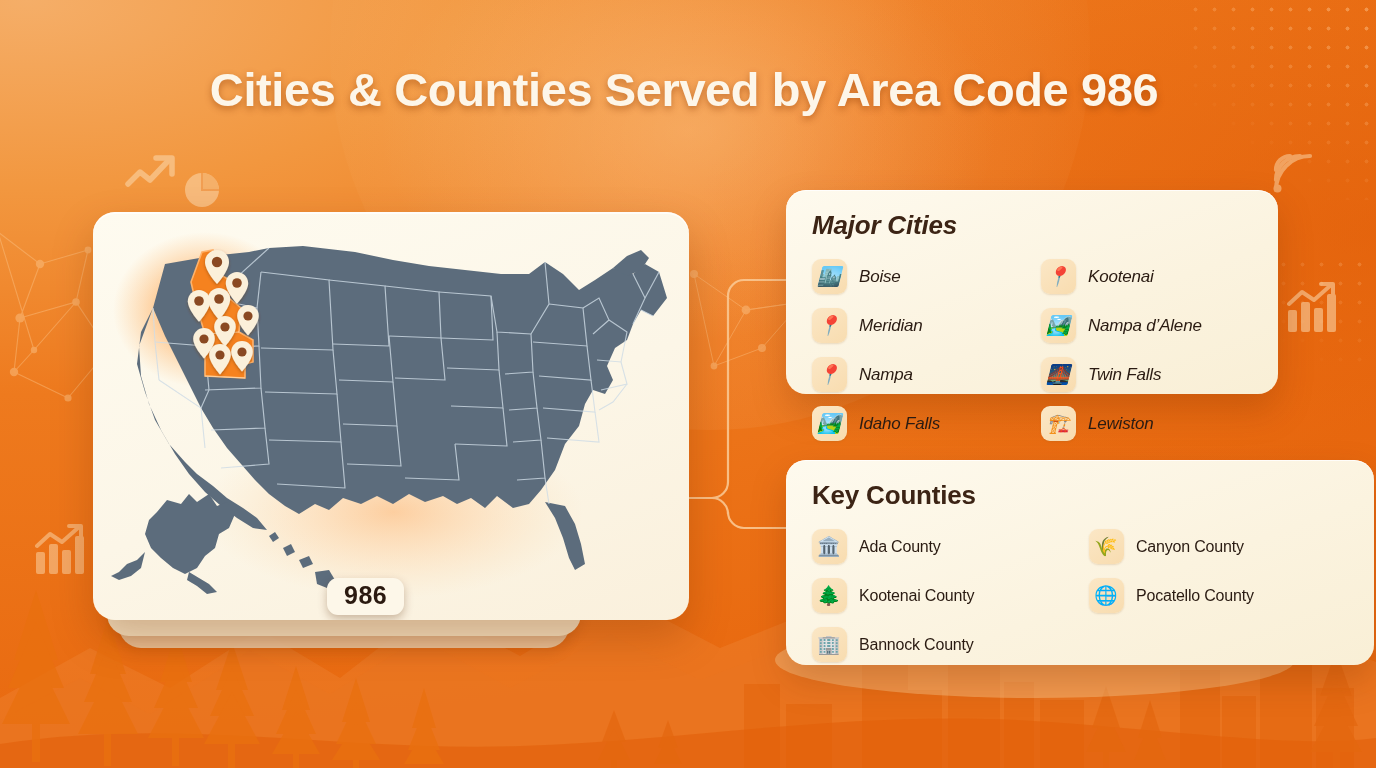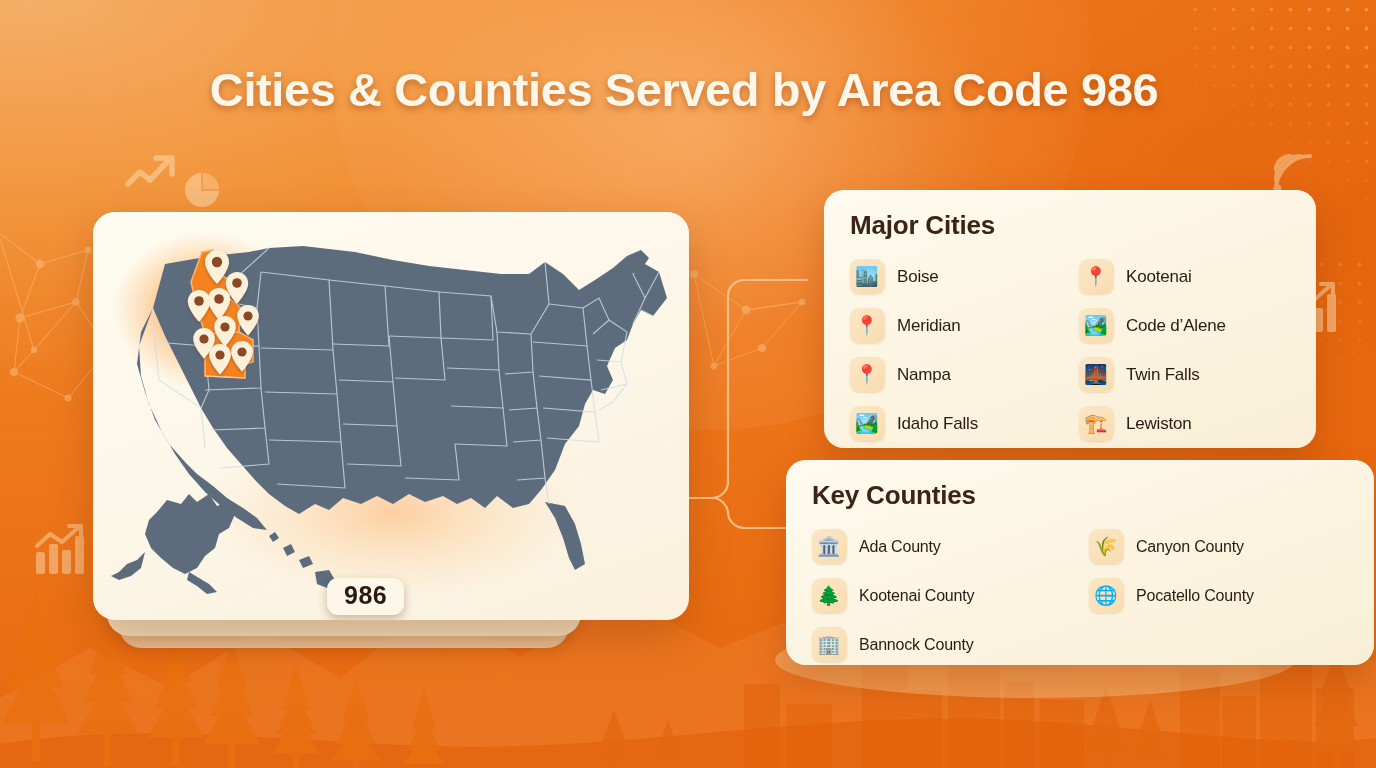--- a/index.html
+++ b/index.html
@@ -101,21 +101,21 @@
   }
 
   
   .panel{
     position:absolute;
     background:linear-gradient(160deg,#FEFAEE 0%,#FBF3DF 60%,#F9EFD6 100%);
     border-radius:20px;
     box-shadow:0 16px 34px rgba(120,45,0,.26), 0 1px 0 rgba(255,255,255,.8) inset;
     padding:20px 26px 18px;
   }
-  #panel-cities{left:824px;top:190px;width:492px;height:258px;}
+  #panel-cities{left:786px;top:190px;width:492px;height:204px;font-style:italic;}
   #panel-counties{left:786px;top:460px;width:588px;height:205px;}
 
   .panel-title{
     color:#3C2415;font-size:26px;font-weight:bold;letter-spacing:-.2px;
     margin-bottom:12px;
   }
   .panel-grid{
     display:grid;grid-template-columns:1fr 1fr;
     column-gap:18px;row-gap:2px;
   }
@@ -521,21 +521,21 @@
       <span class="entry-icon">📍</span>
       <span class="entry-label">Kootenai</span>
     </div>
 
     <div class="entry">
       <span class="entry-icon">📍</span>
       <span class="entry-label">Meridian</span>
     </div>
     <div class="entry">
       <span class="entry-icon">🏞️</span>
-      <span class="entry-label">Code d’Alene</span>
+      <span class="entry-label">Nampa d’Alene</span>
     </div>
 
     <div class="entry">
       <span class="entry-icon">📍</span>
       <span class="entry-label">Nampa</span>
     </div>
     <div class="entry">
       <span class="entry-icon">🌉</span>
       <span class="entry-label">Twin Falls</span>
     </div>

